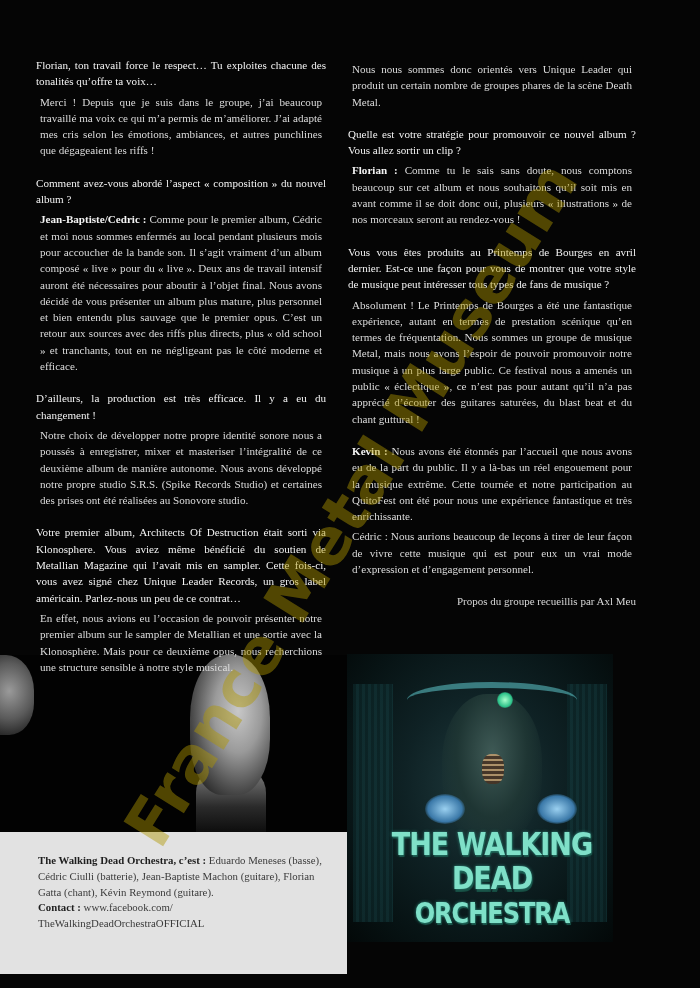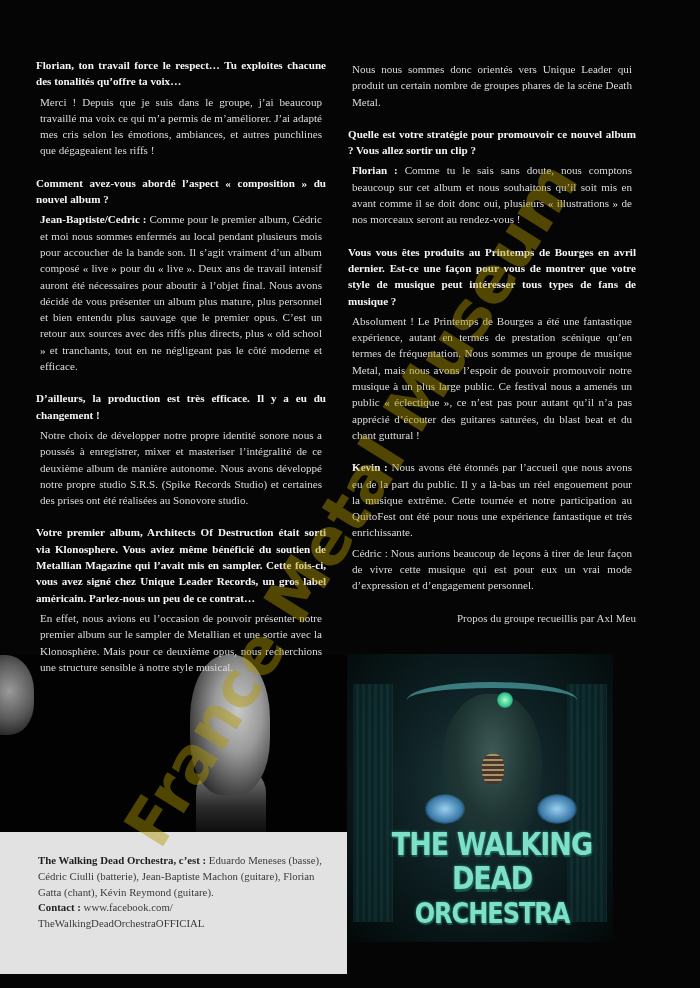--- a/index.html
+++ b/index.html
@@ -12,21 +12,21 @@
     }
     .page { position: absolute; inset: 0; background: #050505; }
     .col {
       position: absolute; top: 57px;
       font-size: 11.1px; line-height: 16.3px;
       text-align: justify; hyphens: auto;
       z-index: 3;
     }
     .col-left { left: 36px; width: 290px; }
     .col-right { left: 348px; width: 288px; }
-    .q { font-weight: bold; color: #f4f4f4; margin: 0; }
+    .q { font-weight: normal; color: #f4f4f4; margin: 0; }
     .a { margin: 4px; color: #dcdcdc; }
     .blk { margin-bottom: 16px; }
     .speaker { font-weight: bold; color: #f4f4f4; }
     .credit { text-align: right; font-size: 11px; color: #d8d8d8; margin-top: 14px; }
 
     
     .photo {
       position: absolute; left: 0; top: 655px; width: 347px; height: 178px;
       background: #020202; overflow: hidden; z-index: 1;
     }

